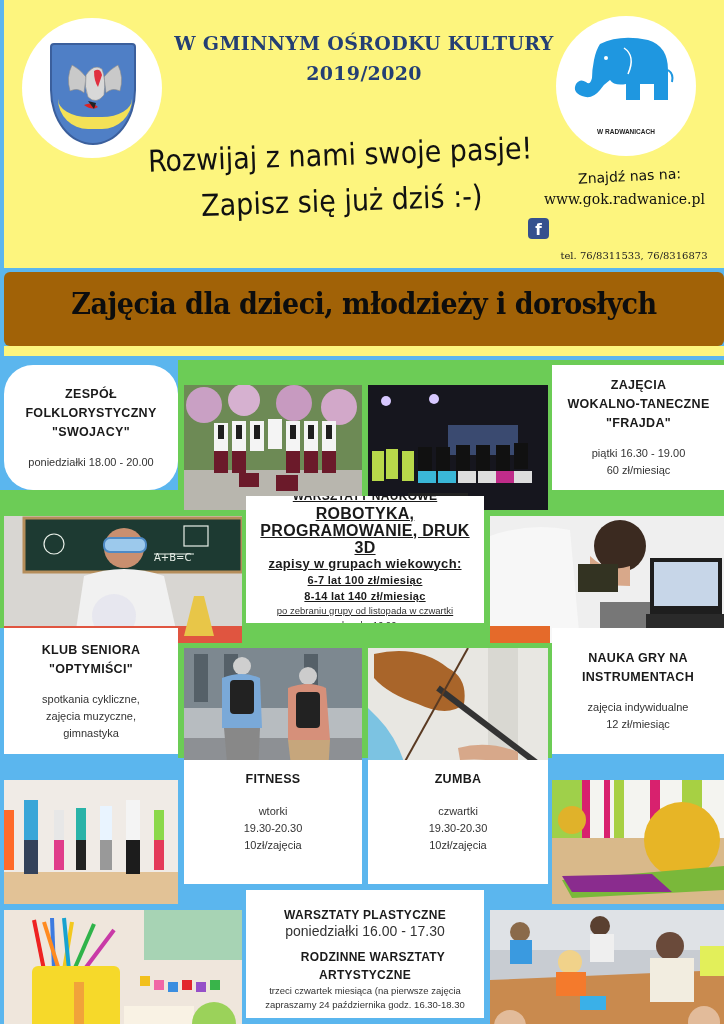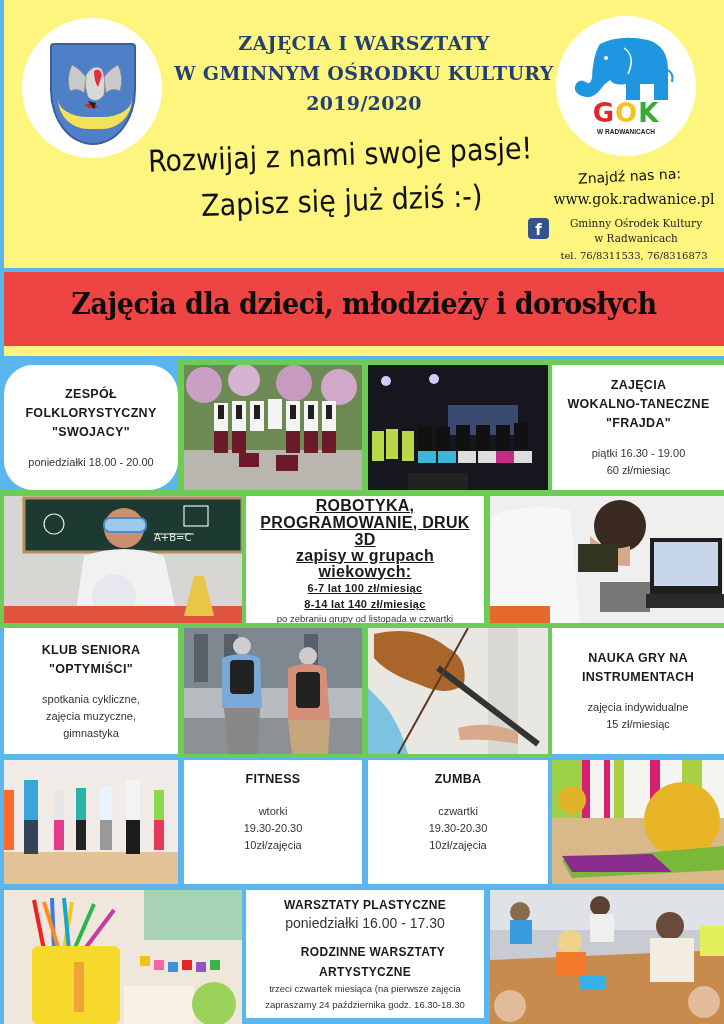--- a/index.html
+++ b/index.html
@@ -59,42 +59,43 @@
   .gok-sub {
     position: absolute; left: 0; top: 112px; width: 140px; text-align: center;
     font-size: 6.5px; font-weight: bold; color: #222;
   }
   .find-us {
     position: absolute; left: 574px; top: 168px;
     font-family: "DejaVu Sans", sans-serif; font-size: 14px; color: #111;
     transform: rotate(-3deg);
   }
   .website {
-    position: absolute; left: 540px; top: 191px; width: 180px; text-align: center;
+    position: absolute; left: 540px; top: 191px; width: 180px; 
     font-family: "DejaVu Serif", serif; font-size: 14px; color: #111;
   }
   .fb-icon {
     position: absolute; left: 524px; top: 218px; width: 21px; height: 21px;
     background: #35518e; border-radius: 4px; color: #fff;
     font-family: "DejaVu Sans", sans-serif; font-weight: bold; font-size: 15px;
     text-align: center; line-height: 24px;
   }
   .org-name {
     position: absolute; left: 552px; top: 216px; width: 160px; text-align: center;
     font-family: "DejaVu Serif", serif; font-size: 10.5px; line-height: 15px; color: #222;
   }
   .phone {
     position: absolute; left: 550px; top: 250px; width: 160px; text-align: center;
     font-family: "DejaVu Serif", serif; font-size: 10px; color: #222;
   }
 
   
   .banner {
     position: absolute; left: 4px; top: 272px; width: 720px; height: 74px;
-    background: #ef4444;
+    background: #a16207;
+    border-radius: 6px;
   }
   .banner-title {
     position: absolute; left: 0; top: 14px; width: 720px; text-align: center;
     font-family: "DejaVu Serif", serif; font-weight: bold; font-size: 30px;
     color: #0d0d0d; letter-spacing: -0.5px;
     font-stretch: condensed;
   }
   .yellow-strip {
     position: absolute; left: 4px; top: 346px; width: 720px; height: 10px; background: #fdf57e;
   }
@@ -106,21 +107,21 @@
   .text-cell {
     background: #ffffff; color: #1a1a1a; text-align: center;
     display: flex; flex-direction: column; align-items: center; justify-content: center;
     padding: 4px 8px;
   }
   .t-title { font-weight: bold; font-size: 12.5px; line-height: 19px; letter-spacing: 0.3px; }
   .t-body { font-size: 11px; line-height: 17px; color: #333; }
   .gap { height: 12px; }
   .green { background: #6ccc56; }
 
-  .photo { position: absolute; overflow: hidden; }
+  .photo { position: absolute; overflow: hidden; margin-top: 20px; }
   .photo svg { display: block; width: 100%; height: 100%; }
 </style>
 </head>
 <body>
 
 <div class="header">
   <div class="crest-circle">
     <div class="crest-shield">
       <svg class="crest-bird" viewBox="0 0 62 60">
         <path d="M8 8 Q2 20 6 34 Q14 30 20 36 L22 20 Q16 12 8 8Z" fill="#c9c9c9" stroke="#888" stroke-width="0.6"></path>
@@ -128,50 +129,42 @@
         <path d="M22 18 Q30 6 38 12 Q42 22 40 38 Q32 48 24 40 Q20 30 22 18Z" fill="#d8d8d8" stroke="#888" stroke-width="0.6"></path>
         <path d="M30 14 Q36 10 38 18 L34 30 Q30 24 30 14Z" fill="#e03040"></path>
         <path d="M20 48 Q28 44 34 50 Q28 54 20 48Z" fill="#d22"></path>
         <path d="M24 44 L32 46 L30 52 Z" fill="#222"></path>
       </svg>
       <div class="crest-moon"></div>
     </div>
   </div>
 
   <div class="title-block">
-    <div>ZAJĘCIA I WARSZTATY</div>
     <div>W GMINNYM OŚRODKU KULTURY</div>
     <div>2019/2020</div>
   </div>
 
   <div class="slogan">
     <span>Rozwijaj z nami swoje pasje!</span>
     <span>Zapisz się już dziś :-)</span>
   </div>
 
   <div class="gok-circle">
     <svg class="elephant" viewBox="0 0 106 70">
       <path d="M30 10 Q50 0 78 6 Q98 12 98 36 L98 66 L84 66 L84 50 L70 50 L70 66 L56 66 L56 50 Q44 52 40 46 Q34 50 30 56 Q22 66 12 62 Q2 58 6 50 Q10 44 16 48 Q20 52 22 44 Q22 36 24 26 Q26 16 30 10Z" fill="#1f97e0"></path>
       <path d="M54 14 Q66 22 58 40" stroke="#ffffff" stroke-width="1.5" fill="none"></path>
       <circle cx="36" cy="24" r="2" fill="#fff"></circle>
       <path d="M98 36 Q104 40 102 48" stroke="#1f97e0" stroke-width="2" fill="none"></path>
     </svg>
-    <div class="gok-text">
-      <span class="g">G</span><span class="o">O</span><span class="k">K</span>
-    </div>
     <div class="gok-sub">W RADWANICACH</div>
   </div>
 
   <div class="find-us">Znajdź nas na:</div>
   <div class="website">www.gok.radwanice.pl</div>
   <div class="fb-icon">f</div>
-  <div class="org-name">
-    <div>Gminny Ośrodek Kultury</div>
-    <div>w Radwanicach</div>
-  </div>
   <div class="phone">tel. 76/8311533, 76/8316873</div>
 </div>
 
 <div class="banner">
   <div class="banner-title">Zajęcia dla dzieci, młodzieży i dorosłych</div>
 </div>
 <div class="yellow-strip"></div>
 
 <div class="cell green" style="left:178px;top:360px;width:546px;height:134px;"></div>
 <div class="cell green" style="left:0;top:490px;width:724px;height:138px;"></div>
@@ -274,21 +267,21 @@
     <path d="M70 127 L80 60 Q120 46 160 60 L175 127Z" fill="#f1f1f1"></path>
     <circle cx="110" cy="100" r="22" fill="#e6e6ee" opacity="0.9"></circle>
     <rect y="110" width="238" height="17" fill="#e05540"></rect>
     <path d="M190 80 L200 80 L210 120 L180 120Z" fill="#e8c648"></path>
   </svg>
 </div>
 <div class="cell text-cell" style="left:246px;top:496px;width:238px;height:127px;padding:2px 4px;text-decoration:underline;">
   <div class="t-title" style="font-size:12px;line-height:17px;">WARSZTATY NAUKOWE</div>
   <div class="t-title" style="font-size:16px;line-height:17px;">ROBOTYKA, PROGRAMOWANIE, DRUK</div>
   <div class="t-title" style="font-size:16px;line-height:17px;">3D</div>
-  <div class="t-title" style="font-size:16px;line-height:16px;">zapisy w grupach wiekowych:</div>
+  <div class="t-title" style="font-size:13px;line-height:16px;">zapisy w grupach wiekowych:</div>
   <div class="t-title" style="font-size:11px;line-height:16px;">6-7 lat 100 zł/miesiąc</div>
   <div class="t-title" style="font-size:11px;line-height:16px;">8-14 lat 140 zł/miesiąc</div>
   <div class="t-body" style="font-size:9.5px;line-height:14px;">po zebraniu grupy od listopada w czwartki</div>
   <div class="t-body" style="font-size:9.5px;line-height:14px;">od godz. 16.00</div>
 </div>
 <div class="photo" style="left:490px;top:496px;width:234px;height:127px;">
   <svg viewBox="0 0 234 127" preserveAspectRatio="none">
     <rect width="234" height="127" fill="#efefef"></rect>
     <path d="M0 20 Q40 6 80 14 L90 127 L0 127Z" fill="#f7f7f7"></path>
     <path d="M0 110 L60 110 L60 127 L0 127Z" fill="#e56a2a"></path>
@@ -337,21 +330,21 @@
     <path d="M70 40 L170 116" stroke="#333" stroke-width="6"></path>
     <path d="M100 0 L30 126" stroke="#5a3a22" stroke-width="2"></path>
     <path d="M90 100 Q120 92 150 104 L150 116 Q120 110 92 112Z" fill="#d7a88a"></path>
   </svg>
 </div>
 <div class="cell text-cell" style="left:552px;top:628px;width:172px;height:126px;">
   <div class="t-title">NAUKA GRY NA</div>
   <div class="t-title">INSTRUMENTACH</div>
   <div class="gap"></div>
   <div class="t-body">zajęcia indywidualne</div>
-  <div class="t-body">15 zł/miesiąc</div>
+  <div class="t-body">12 zł/miesiąc</div>
 </div>
 
 <div class="photo" style="left:4px;top:760px;width:174px;height:124px;">
   <svg viewBox="0 0 174 124" preserveAspectRatio="none">
     <rect width="174" height="124" fill="#f0ebe6"></rect>
     <rect y="92" width="174" height="32" fill="#e2c296"></rect>
     <g>
         <rect x="20" y="20" width="14" height="40" fill="#3aa6d8"></rect>
         <rect x="20" y="60" width="14" height="34" fill="#34425a"></rect>
     <rect x="50" y="30" width="10" height="30" fill="#e7e7e7"></rect>
@@ -419,21 +412,21 @@
         <rect x="150" y="70" width="10" height="10" fill="#f066a6"></rect>
         <rect x="164" y="72" width="10" height="10" fill="#3b8ee0"></rect>
         <rect x="178" y="70" width="10" height="10" fill="#e2262c"></rect>
         <rect x="192" y="72" width="10" height="10" fill="#9650c8"></rect>
         <rect x="206" y="70" width="10" height="10" fill="#39b44a"></rect>
       </g>
     <rect x="120" y="96" width="70" height="38" fill="#f9f2e4"></rect>
     <circle cx="210" cy="114" r="22" fill="#9bd25a"></circle>
   </svg>
 </div>
-<div class="cell text-cell" style="left:246px;top:890px;width:238px;height:128px;justify-content:space-between;padding:6px 4px;">
+<div class="cell text-cell" style="left:246px;top:890px;width:238px;height:128px;justify-content:flex-end;padding:6px 4px;">
   <div class="t-title" style="font-size:12px;line-height:18px;">WARSZTATY PLASTYCZNE</div>
   <div class="t-body" style="font-size:14px;line-height:14px;">poniedziałki  16.00 - 17.30</div>
   <div class="gap" style="height:10px"></div>
   <div class="t-title" style="font-size:12px;line-height:18px;padding-left:16px;">RODZINNE WARSZTATY</div>
   <div class="t-title" style="font-size:12px;line-height:18px;">ARTYSTYCZNE</div>
   <div class="t-body" style="font-size:9.5px;line-height:14px;">trzeci czwartek miesiąca  (na pierwsze zajęcia</div>
   <div class="t-body" style="font-size:9.5px;line-height:14px;">zapraszamy 24 października godz. 16.30-18.30</div>
 </div>
 <div class="photo" style="left:490px;top:890px;width:234px;height:134px;">
   <svg viewBox="0 0 234 134" preserveAspectRatio="none">

